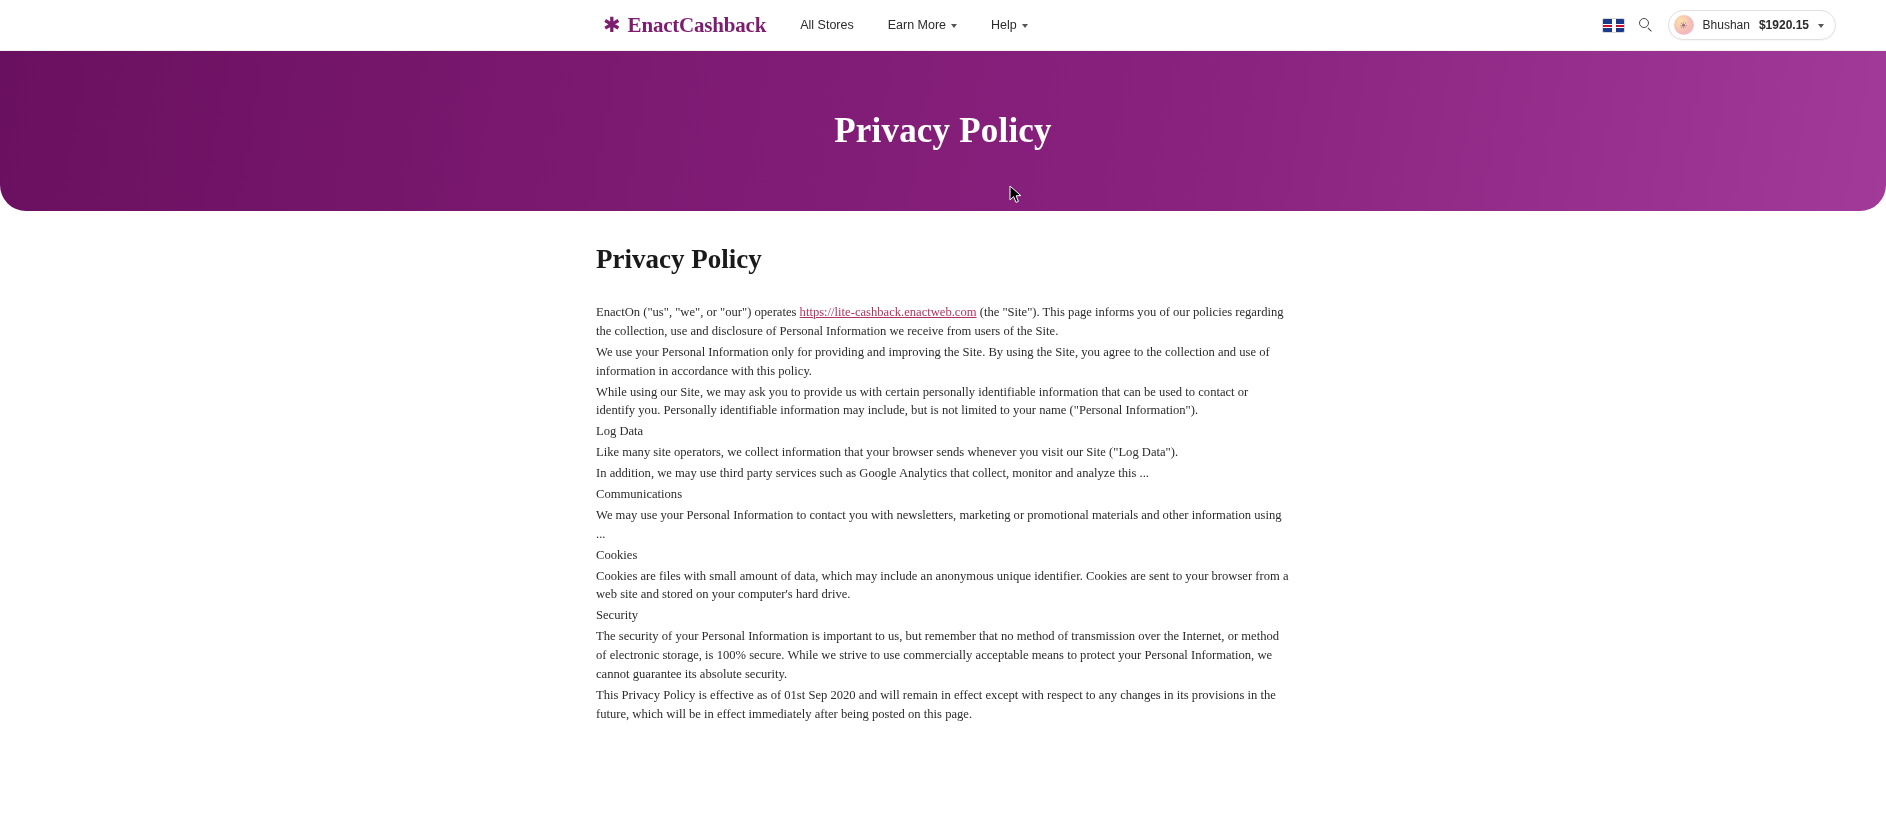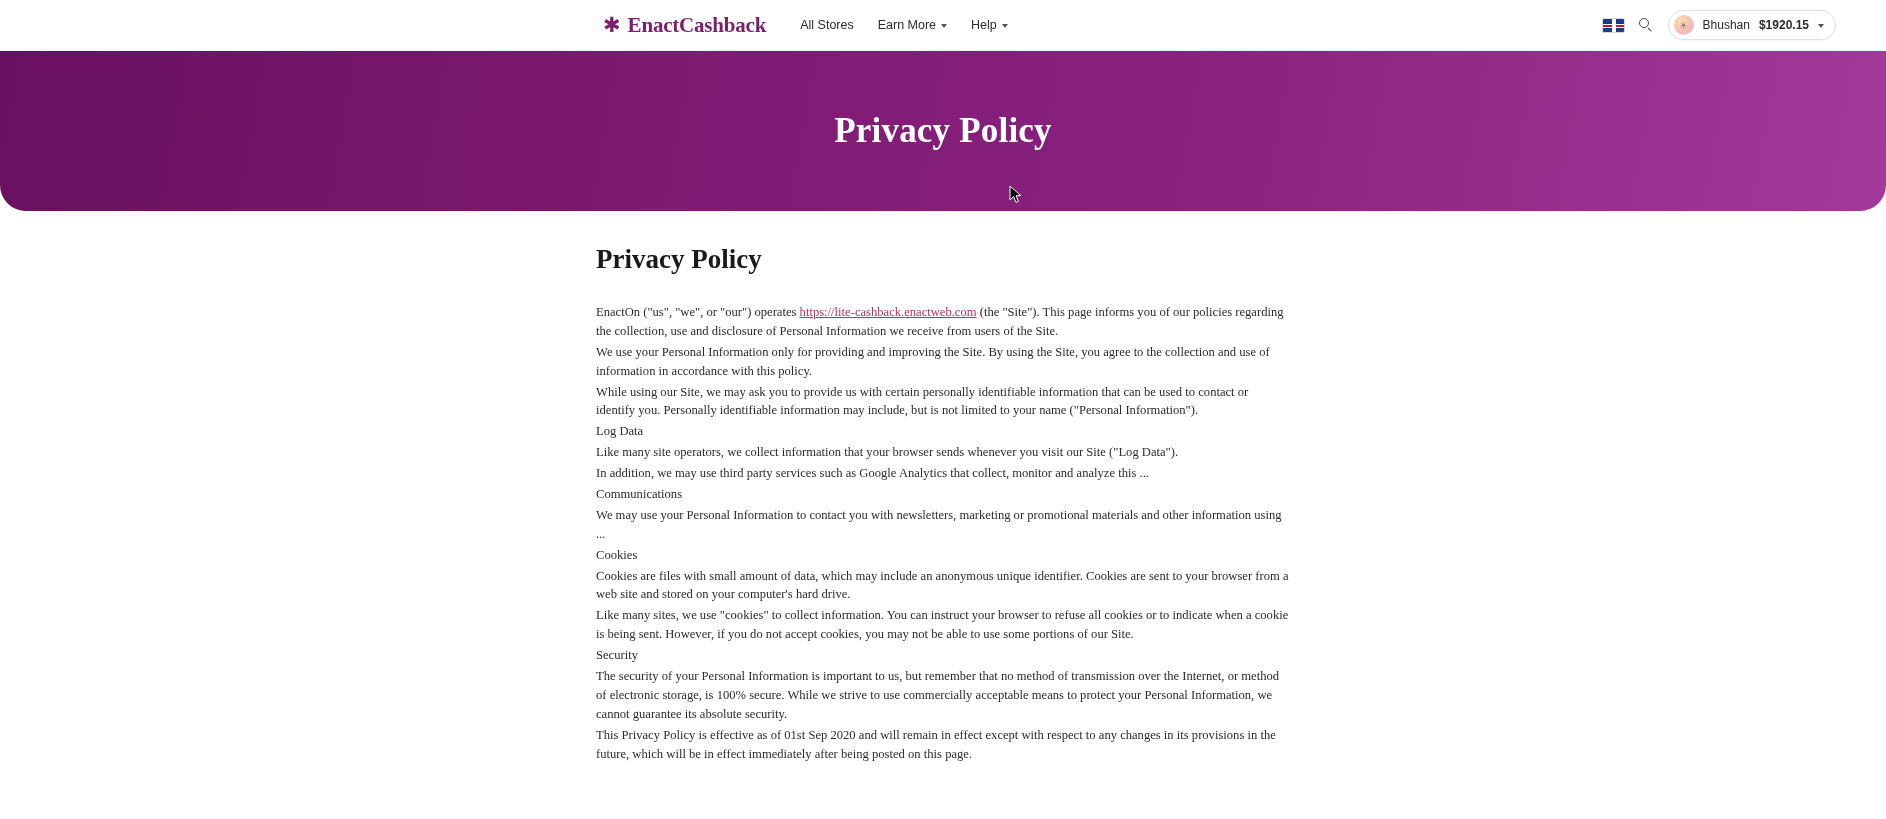--- a/index.html
+++ b/index.html
@@ -42,21 +42,21 @@
   .brand-name {
     font-family: "Liberation Serif", serif;
     font-size: 21px;
     font-weight: 700;
     color: #7c1d6f;
     letter-spacing: -0.2px;
   }
   .nav {
     display: flex;
     align-items: center;
-    gap: 24px;
+    gap: 34px;
     margin-left: 34px;
   }
   .nav-item {
     font-family: "Liberation Sans", sans-serif;
     font-size: 12.5px;
     color: #2b2b2b;
     display: flex;
     align-items: center;
     gap: 5px;
     cursor: pointer;
@@ -265,21 +265,20 @@
       <p>EnactOn ("us", "we", or "our") operates <a href="#">https://lite-cashback.enactweb.com</a> (the "Site"). This page informs you of our policies regarding the collection, use and disclosure of Personal Information we receive from users of the Site.</p>
       <p>We use your Personal Information only for providing and improving the Site. By using the Site, you agree to the collection and use of information in accordance with this policy.</p>
       <p>While using our Site, we may ask you to provide us with certain personally identifiable information that can be used to contact or identify you. Personally identifiable information may include, but is not limited to your name ("Personal Information").</p>
       <p>Log Data</p>
       <p>Like many site operators, we collect information that your browser sends whenever you visit our Site ("Log Data").</p>
       <p>In addition, we may use third party services such as Google Analytics that collect, monitor and analyze this ...</p>
       <p>Communications</p>
       <p>We may use your Personal Information to contact you with newsletters, marketing or promotional materials and other information using ...</p>
       <p>Cookies</p>
       <p>Cookies are files with small amount of data, which may include an anonymous unique identifier. Cookies are sent to your browser from a web site and stored on your computer's hard drive.</p>
-      <p>Like many sites, we use "cookies" to collect information. You can instruct your browser to refuse all cookies or to indicate when a cookie is being sent. However, if you do not accept cookies, you may not be able to use some portions of our Site.</p>
       <p>Security</p>
       <p>The security of your Personal Information is important to us, but remember that no method of transmission over the Internet, or method of electronic storage, is 100% secure. While we strive to use commercially acceptable means to protect your Personal Information, we cannot guarantee its absolute security.</p>
       <p>This Privacy Policy is effective as of 01st Sep 2020 and will remain in effect except with respect to any changes in its provisions in the future, which will be in effect immediately after being posted on this page.</p>
     </div>
 </div>
 
 <svg class="cursor" viewBox="0 0 13 19">
   <path d="M1,1 L1,15 L4.6,11.6 L7,17.4 L9.4,16.3 L7.1,10.8 L11.8,10.6 Z" fill="#000000" stroke="#ffffff" stroke-width="1"></path>
 </svg>
 

